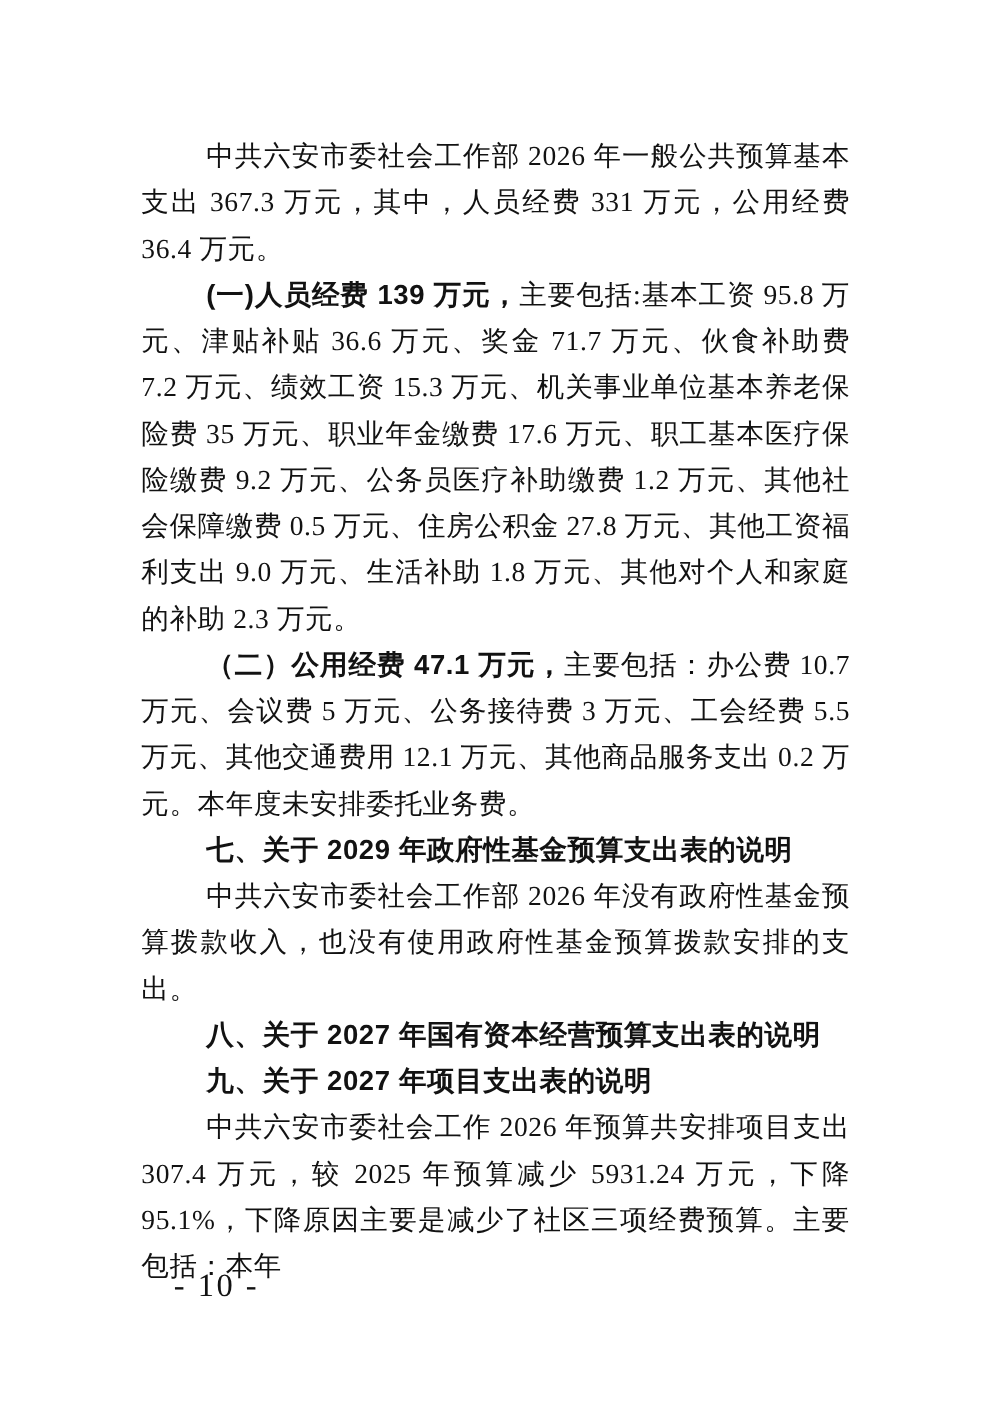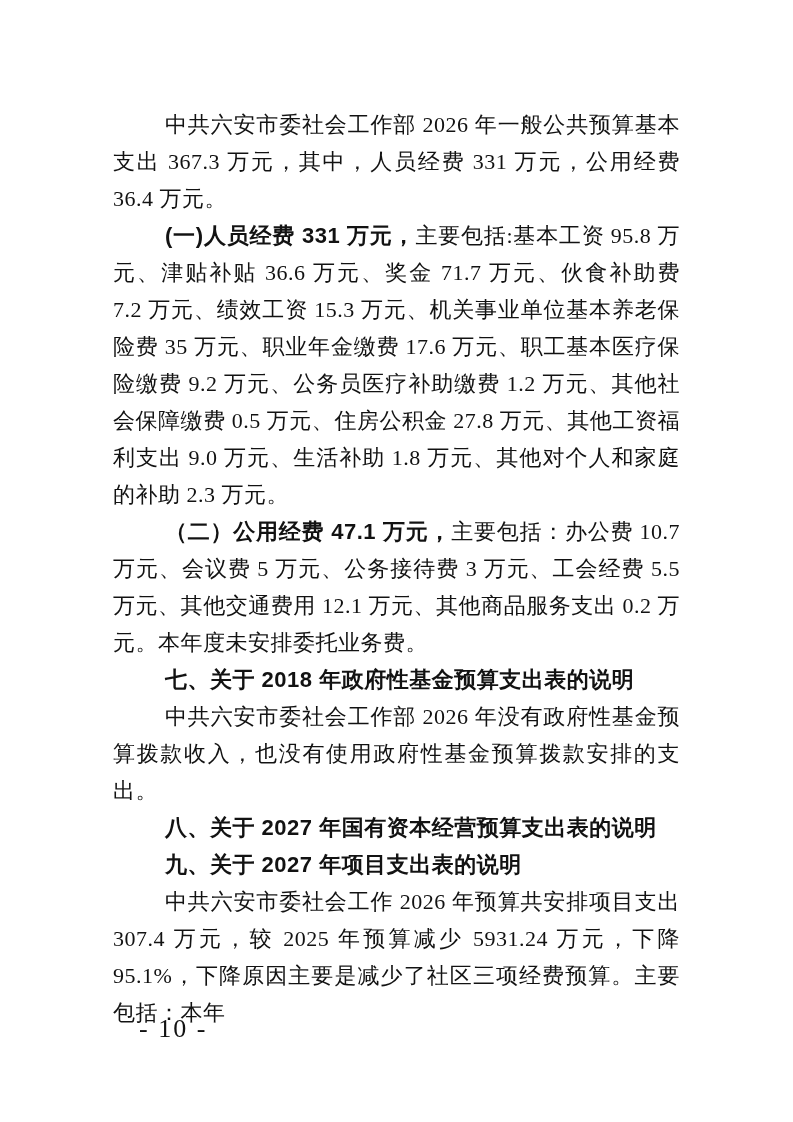--- a/index.html
+++ b/index.html
@@ -49,22 +49,22 @@
     color: #121212;
     margin-left: 20px;
   }
 </style>
 </head>
 <body>
 
 <div class="page">
   <div class="content">
       <p class="body-para"><span>中共六安市委社会工作部 2026 年一般公共预算基本支出 367.3 万元，其中，人员经费 331 万元，公用经费 36.4 万元。</span></p>
-      <p class="body-para"><span class="bold-lead">(一)人员经费 331 万元，</span><span>主要包括:基本工资 95.8 万元、津贴补贴 36.6 万元、奖金 71.7 万元、伙食补助费 7.2 万元、绩效工资 15.3 万元、机关事业单位基本养老保险费 35 万元、职业年金缴费 17.6 万元、职工基本医疗保险缴费 9.2 万元、公务员医疗补助缴费 1.2 万元、其他社会保障缴费 0.5 万元、住房公积金 27.8 万元、其他工资福利支出 9.0 万元、生活补助 1.8 万元、其他对个人和家庭的补助 2.3 万元。</span></p>
+      <p class="body-para"><span class="bold-lead">(一)人员经费 139 万元，</span><span>主要包括:基本工资 95.8 万元、津贴补贴 36.6 万元、奖金 71.7 万元、伙食补助费 7.2 万元、绩效工资 15.3 万元、机关事业单位基本养老保险费 35 万元、职业年金缴费 17.6 万元、职工基本医疗保险缴费 9.2 万元、公务员医疗补助缴费 1.2 万元、其他社会保障缴费 0.5 万元、住房公积金 27.8 万元、其他工资福利支出 9.0 万元、生活补助 1.8 万元、其他对个人和家庭的补助 2.3 万元。</span></p>
       <p class="body-para"><span class="bold-lead">（二）公用经费 47.1 万元，</span><span>主要包括：办公费 10.7 万元、会议费 5 万元、公务接待费 3 万元、工会经费 5.5 万元、其他交通费用 12.1 万元、其他商品服务支出 0.2 万元。本年度未安排委托业务费。</span></p>
-      <p class="heading"><span>七、关于 2018 年政府性基金预算支出表的说明</span></p>
+      <p class="heading"><span>七、关于 2029 年政府性基金预算支出表的说明</span></p>
       <p class="body-para"><span>中共六安市委社会工作部 2026 年没有政府性基金预算拨款收入，也没有使用政府性基金预算拨款安排的支出。</span></p>
       <p class="heading"><span>八、关于 2027 年国有资本经营预算支出表的说明</span></p>
       <p class="heading"><span>九、关于 2027 年项目支出表的说明</span></p>
       <p class="body-para"><span>中共六安市委社会工作 2026 年预算共安排项目支出 307.4 万元，较 2025 年预算减少 5931.24 万元，下降 95.1%，下降原因主要是减少了社区三项经费预算。主要包括：本年</span></p>
     </div>
   <div class="page-number">- 10 -</div>
 </div>
 
 </body></html>

